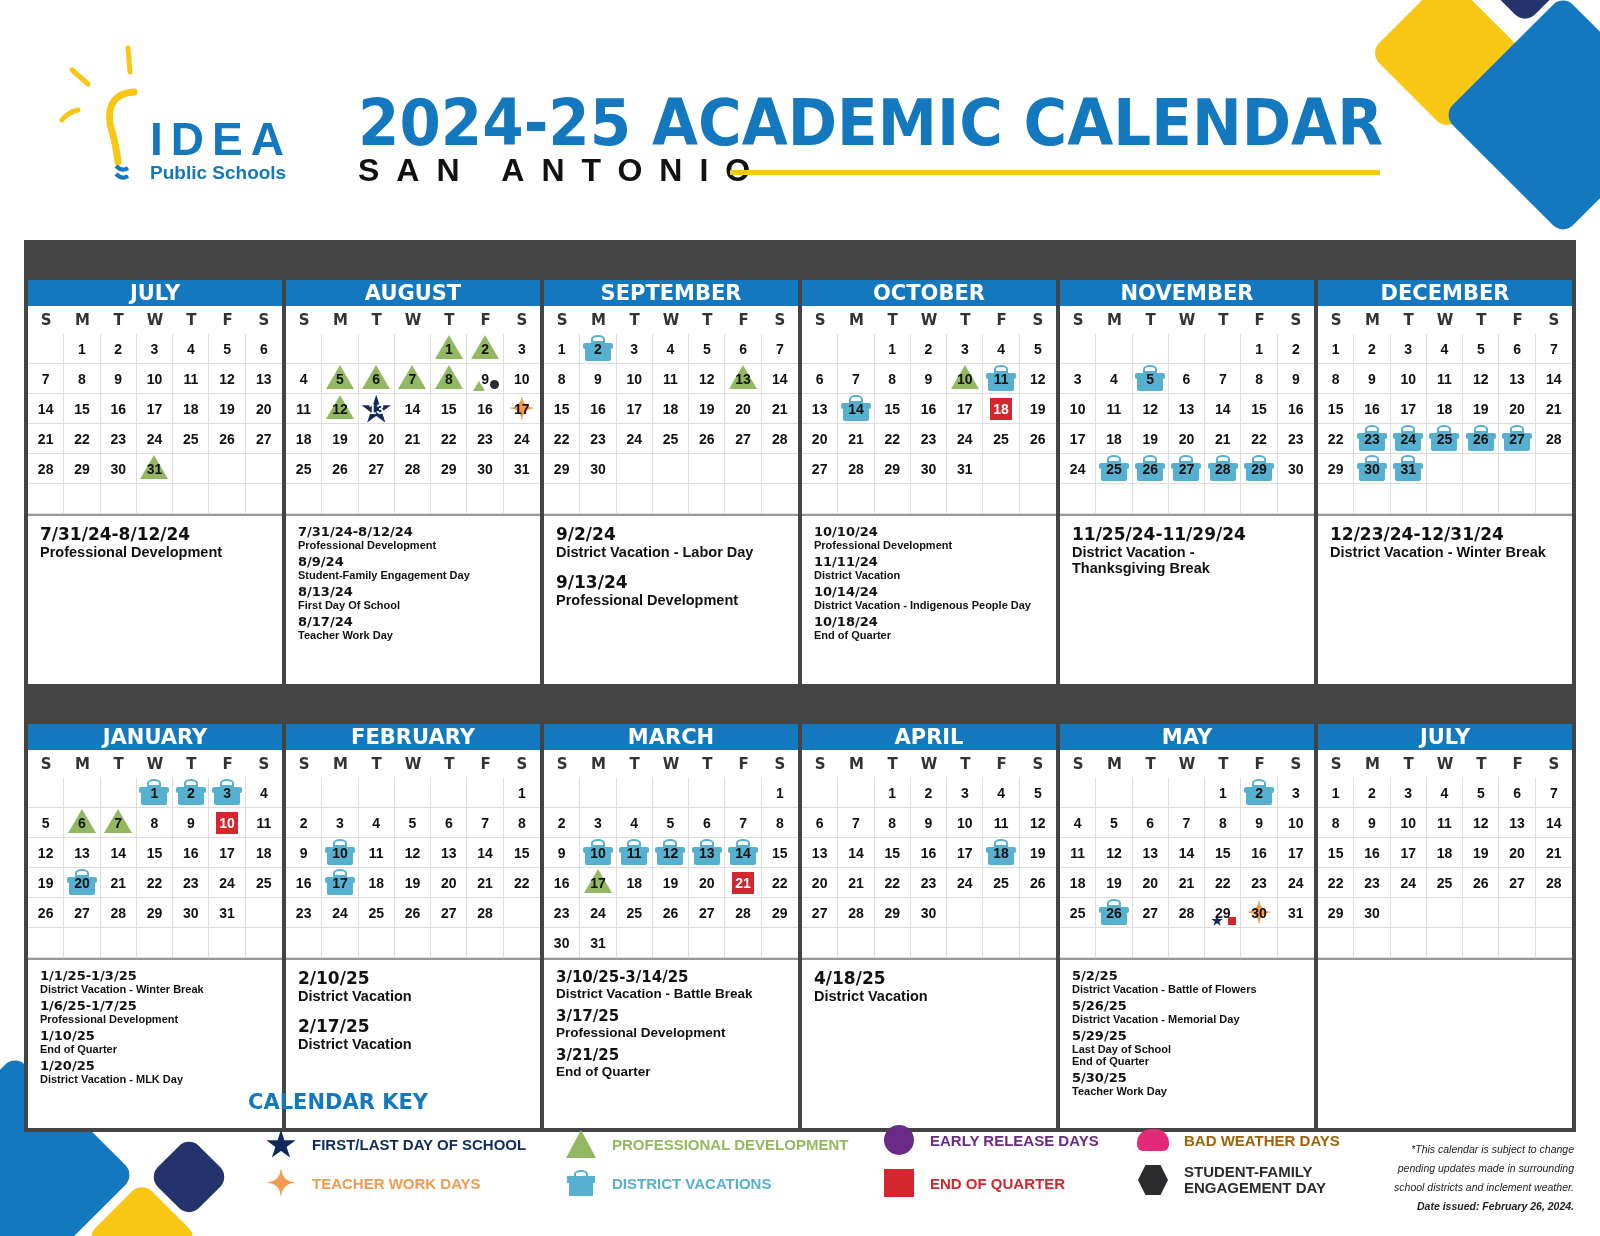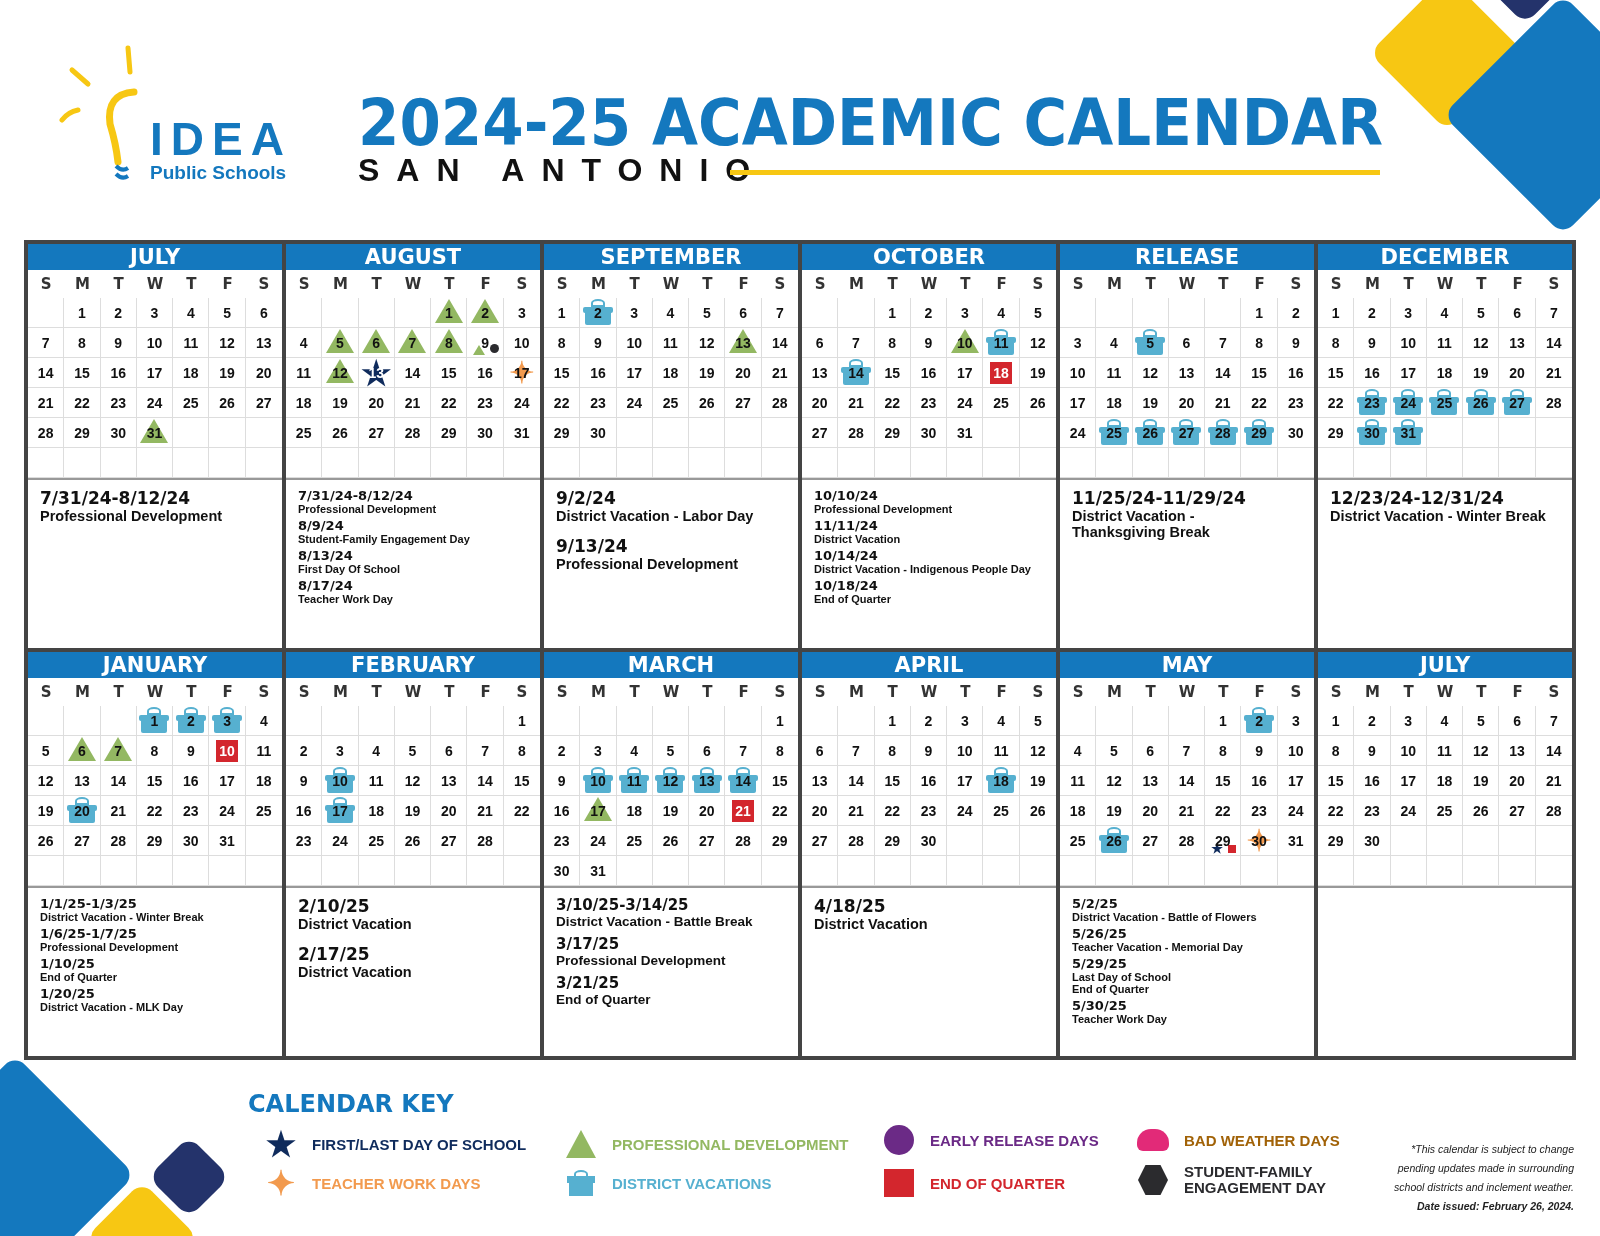--- a/index.html
+++ b/index.html
@@ -5,21 +5,21 @@
   * { box-sizing: border-box; margin: 0; padding: 0; }
   body { width: 1600px; height: 1236px; background: #ffffff; font-family: "Liberation Sans", sans-serif; position: relative; overflow: hidden; color: #111; }
   .deco { position: absolute; border-radius: 14px; transform: rotate(45deg); }
   .logo { position: absolute; left: 58px; top: 44px; width: 250px; height: 150px; }
   .logo-idea { position: absolute; left: 92px; top: 68px; font-size: 46px; font-weight: 700; color: #1478be; letter-spacing: 8px; }
   .logo-ps { position: absolute; left: 92px; top: 118px; font-size: 19px; font-weight: 700; color: #1478be; }
   .title { position: absolute; left: 358px; top: 86px; font-size: 64px; font-weight: 900; color: #1478be; letter-spacing: 0px; font-family: "DejaVu Sans", sans-serif; transform: scaleX(0.93); transform-origin: left; }
   .subtitle { position: absolute; left: 358px; top: 152px; font-size: 32px; font-weight: 700; letter-spacing: 17px; color: #111; }
   .subline { position: absolute; left: 730px; top: 170px; width: 650px; height: 5px; background: #f7c713; }
   .grid { position: absolute; left: 24px; top: 240px; width: 1552px; display: grid; grid-template-columns: repeat(6, 1fr); border: 4px solid #444; background: #444; gap: 4px; }
-  .month { background: #fff; display: flex; flex-direction: column; height: 404px; }
+  .month { background: #fff; display: flex; flex-direction: column; height: 404px; margin-top: 36px; }
   .m-head { background: #1478be; color: #fff; text-align: center; font-weight: 900; font-size: 21px; height: 26px; line-height: 27px; font-family: "DejaVu Sans", sans-serif; }
   .dow { display: grid; grid-template-columns: repeat(7, 1fr); height: 28px; }
   .dow span { text-align: center; font-weight: 900; font-size: 15px; line-height: 28px; color: #333; font-family: "DejaVu Sans", sans-serif; }
   .days { display: grid; grid-template-columns: repeat(7, 1fr); grid-auto-rows: 30px; border-bottom: 2px solid #999; }
   .day { position: relative; text-align: center; font-weight: 700; font-size: 14px; line-height: 30px; border-right: 1px solid #ddd; border-bottom: 1px solid #ddd; color: #111; }
   .day:nth-child(7n) { border-right: none; }
   .day .n { position: relative; z-index: 2; }
   .mk { position: absolute; z-index: 1; left: 50%; top: 50%; transform: translate(-50%, -50%); }
   .mk.tri { width: 0; height: 0; border-left: 14px solid transparent; border-right: 14px solid transparent; border-bottom: 24px solid #93b862; top: 45%; }
   .mk.gift { width: 30px; height: 22px; top: 56%; }
@@ -38,21 +38,21 @@
   .notes { padding: 8px 12px; flex: 1; }
   .note { margin-bottom: 6px; }
   .note .d { font-weight: 900; font-size: 15px; font-family: "DejaVu Sans", sans-serif; }
   .note .t { font-weight: 700; font-size: 13.5px; }
   .notes.small .note { margin-bottom: 3px; }
   .notes.small .d { font-size: 13px; }
   .notes.small .t { font-size: 11px; }
   .notes.big .note { margin-bottom: 12px; }
   .notes.big .d { font-size: 17px; }
   .notes.big .t { font-size: 14.5px; }
-  .key-title { position: absolute; left: 248px; top: 1090px; font-size: 24px; font-weight: 900; color: #1478be; font-family: "DejaVu Sans", sans-serif; }
+  .key-title { position: absolute; left: 248px; top: 1090px; font-size: 21px; font-weight: 900; color: #1478be; font-family: "DejaVu Sans", sans-serif; }
   .key-item { position: absolute; display: flex; align-items: center; gap: 14px; font-weight: 700; font-size: 15px; }
   .key-ic { width: 34px; height: 32px; display: flex; align-items: center; justify-content: center; font-size: 34px; line-height: 1; }
   .disclaimer { position: absolute; left: 1378px; top: 1140px; width: 196px; text-align: right; font-style: italic; font-size: 10.5px; line-height: 19px; color: #222; }
   .disclaimer .iss { font-weight: 700; }
 </style>
 </head>
 <body>
 
 <div class="deco" style="left:1392px;top:-2px;width:110px;height:110px;background:#f7c713;"></div>
 <div class="deco" style="left:1490px;top:-60px;width:70px;height:70px;background:#24336b;"></div>
@@ -361,21 +361,21 @@
           <div class="d">10/14/24</div>
           <div class="t">District Vacation - Indigenous People Day</div>
         </div>
         <div class="note">
           <div class="d">10/18/24</div>
           <div class="t">End of Quarter</div>
         </div>
       </div>
     </div>
     <div class="month">
-      <div class="m-head">RELEASE</div>
+      <div class="m-head">NOVEMBER</div>
       <div class="dow">
         <span>S</span>
         <span>M</span>
         <span>T</span>
         <span>W</span>
         <span>T</span>
         <span>F</span>
         <span>S</span>
       </div>
       <div class="days">
@@ -927,21 +927,21 @@
         <div class="day"></div>
         <div class="day"></div>
       </div>
       <div class="notes small">
         <div class="note">
           <div class="d">5/2/25</div>
           <div class="t">District Vacation - Battle of Flowers</div>
         </div>
         <div class="note">
           <div class="d">5/26/25</div>
-          <div class="t">Teacher Vacation - Memorial Day</div>
+          <div class="t">District Vacation - Memorial Day</div>
         </div>
         <div class="note">
           <div class="d">5/29/25</div>
           <div class="t">Last Day of School</div>
           <div class="t">End of Quarter</div>
         </div>
         <div class="note">
           <div class="d">5/30/25</div>
           <div class="t">Teacher Work Day</div>
         </div>

